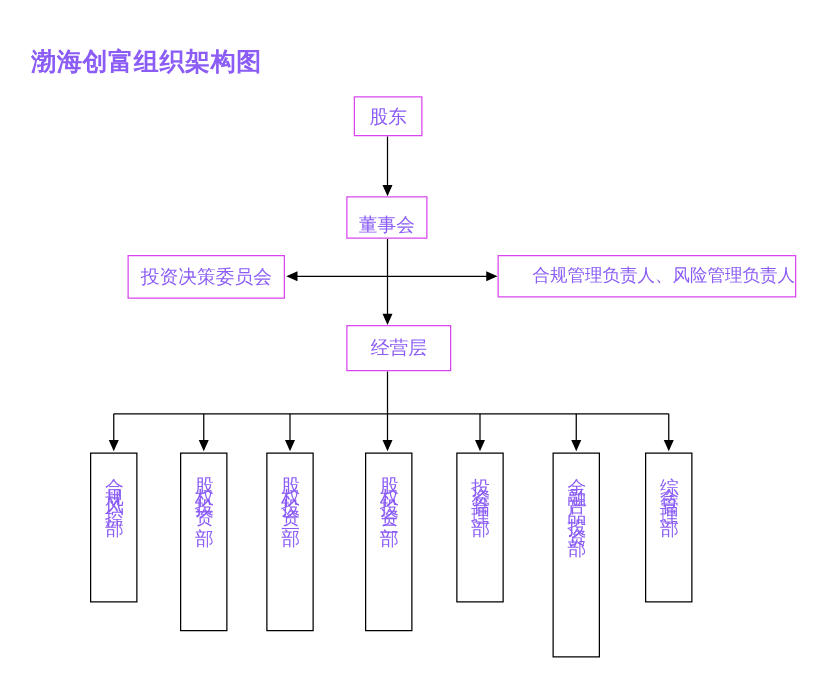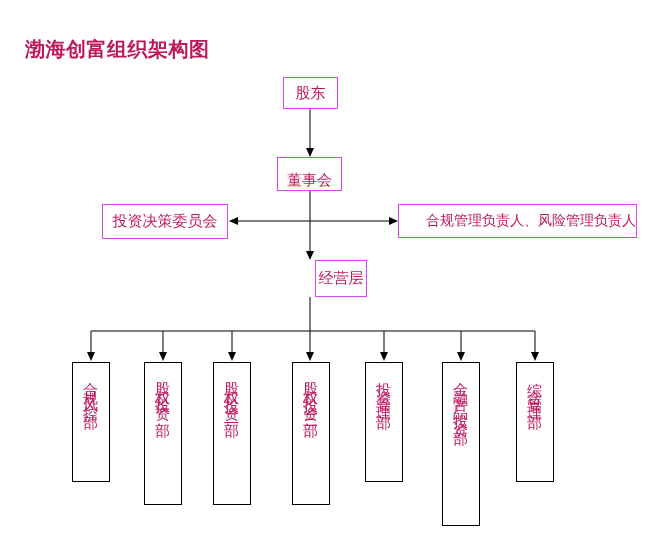--- a/index.html
+++ b/index.html
@@ -6,21 +6,21 @@
     margin: 0;
     padding: 0;
     background: #ffffff;
   }
   .canvas {
     position: relative;
     width: 671px;
     height: 554px;
     background: #ffffff;
     font-family: "Liberation Sans", "DejaVu Sans", sans-serif;
-    color: #be185d;
+    color: #8b5cf6;
     overflow: hidden;
     text-decoration: underline;
   }
   .title {
     position: absolute;
     left: 25px;
     top: 36px;
     font-size: 20px;
     font-weight: 700;
     letter-spacing: 0.5px;
@@ -129,21 +129,21 @@
   </div>
 
   <div class="node" style="left:102px; top:204px; width:126px; height:35px;">
     <span>投资决策委员会</span>
   </div>
 
   <div class="node small-text" style="left:398px; top:204px; width:239px; height:34px;justify-content:flex-end;">
     <span>合规管理负责人、风险管理负责人</span>
   </div>
 
-  <div class="node" style="left:277px; top:260px; width:52px; height:37px;margin-left:38px;">
+  <div class="node" style="left:277px; top:260px; width:84px; height:37px;">
     <span>经营层</span>
   </div>
 
   <div class="vnode" style="left:72px; top:362px; width:38px; height:120px;">
     <span>合规风控部</span>
   </div>
 
   <div class="vnode" style="left:144px; top:362px; width:38px; height:143px;">
     <span>股权投资一部</span>
   </div>

